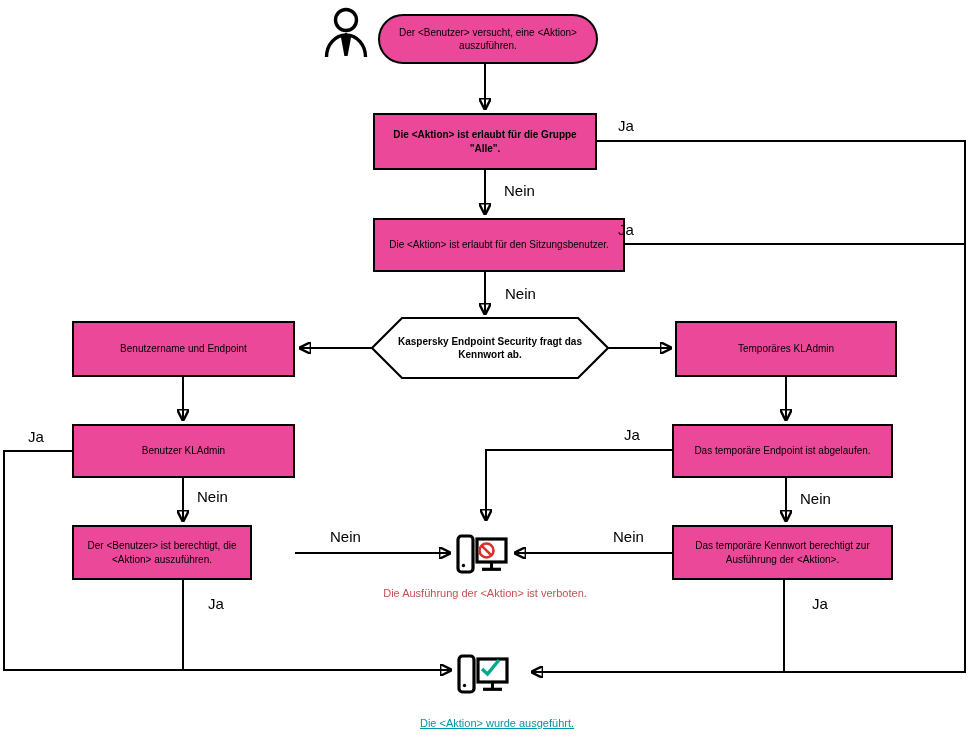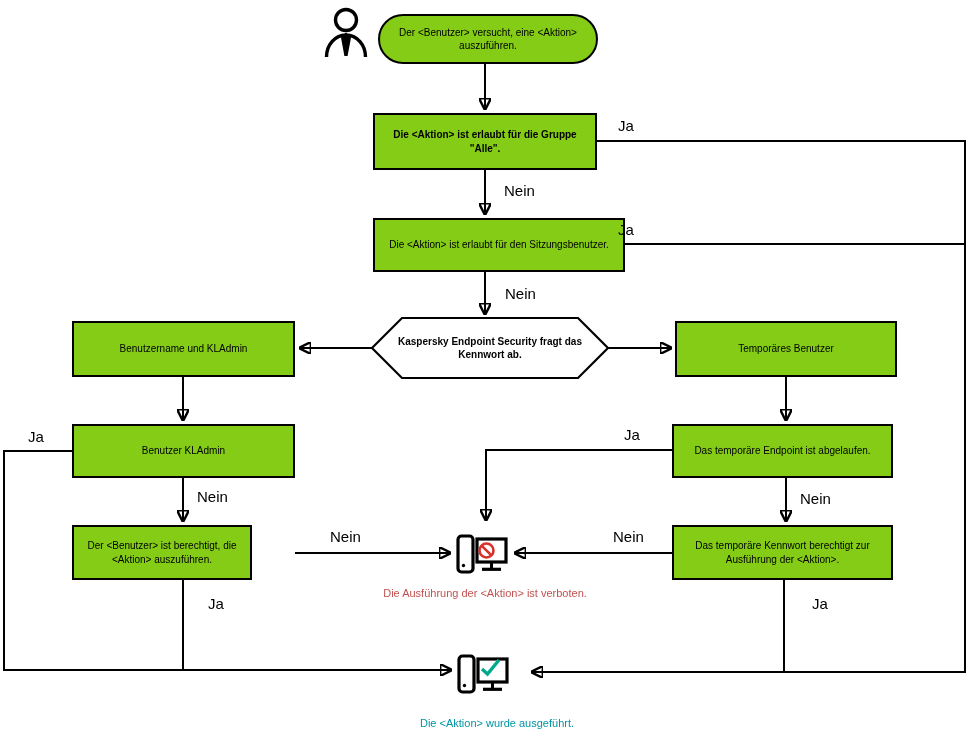--- a/index.html
+++ b/index.html
@@ -1,21 +1,21 @@
 <!DOCTYPE html>
 <html><head>
 <meta charset="utf-8">
 <style>
   * { margin:0; padding:0; box-sizing:border-box; }
   html,body { background:#ffffff; }
   body { font-family:"Liberation Sans", sans-serif; color:#000; }
   #canvas { position:relative; width:974px; height:745px; background:#fff; overflow:hidden; }
 
   .node {
-    position:absolute; background:#84cc16; border:2px solid #000;
+    position:absolute; background:#ec4899; border:2px solid #000;
     display:flex; align-items:center; justify-content:center;
     text-align:center; font-size:10px; line-height:1.35;
     padding:2px 7px; z-index:2;
   }
   .stadium { border-radius:26px; padding:2px 14px; }
 
   .hexwrap { position:absolute; z-index:2; }
   .hextext {
     position:absolute; display:flex; align-items:center; justify-content:center;
     text-align:center; font-size:10px; line-height:1.35; z-index:3;font-weight:bold;
@@ -23,21 +23,21 @@
 
   .edge-label { position:absolute; font-size:15px; color:#000; z-index:3; white-space:nowrap; }
 
   #connectors { position:absolute; left:0; top:0; z-index:1; }
   #connectors path { stroke:#000; stroke-width:2; fill:none; }
 
   .icon-abs { position:absolute; z-index:2; }
 
   .outcome { position:absolute; text-align:center; font-size:11px; line-height:1.45; z-index:2; }
   .outcome.forbidden { color:#c25250; }
-  .outcome.executed  { color:#0095a5; }
+  .outcome.executed  { color:#0095a5;text-decoration:underline; }
 </style>
 </head>
 <body>
 
 <div id="canvas">
 
   <svg id="connectors" width="974" height="745">
     <defs>
       <marker id="arr" viewBox="0 0 10 10" refX="9" refY="5" markerWidth="6" markerHeight="6" orient="auto-start-reverse">
         <path d="M0,0 L10,5 L0,10 z" fill="#000" stroke="none"></path>
@@ -74,23 +74,23 @@
 
   <div class="node" style="left:373px; top:218px; width:252px; height:54px;">Die &lt;Aktion&gt; ist erlaubt für den Sitzungsbenutzer.</div>
 
   <div class="hexwrap" style="left:370px; top:316px;">
     <svg width="240" height="64" viewBox="0 0 240 64">
       <polygon points="2,32 32,2 208,2 238,32 208,62 32,62" fill="#fff" stroke="#000" stroke-width="2.2"></polygon>
     </svg>
   </div>
   <div class="hextext" style="left:390px; top:320px; width:200px; height:56px;">Kaspersky Endpoint Security fragt das Kennwort ab.</div>
 
-  <div class="node" style="left:72px; top:321px; width:223px; height:56px;">Benutzername und KLAdmin</div>
+  <div class="node" style="left:72px; top:321px; width:223px; height:56px;">Benutzername und Endpoint</div>
 
-  <div class="node" style="left:675px; top:321px; width:222px; height:56px;">Temporäres Benutzer</div>
+  <div class="node" style="left:675px; top:321px; width:222px; height:56px;">Temporäres KLAdmin</div>
 
   <div class="node" style="left:72px; top:424px; width:223px; height:54px;">Benutzer KLAdmin</div>
 
   <div class="node" style="left:672px; top:424px; width:221px; height:54px;">Das temporäre Endpoint ist abgelaufen.</div>
 
   <div class="node" style="left:72px; top:525px; width:180px; height:55px;">Der &lt;Benutzer&gt; ist berechtigt, die &lt;Aktion&gt; auszuführen.</div>
 
   <div class="node" style="left:672px; top:525px; width:221px; height:55px;">Das temporäre Kennwort berechtigt zur Ausführung der &lt;Aktion&gt;.</div>
 
   <div class="edge-label" style="left:618px; top:117px;">Ja</div>

